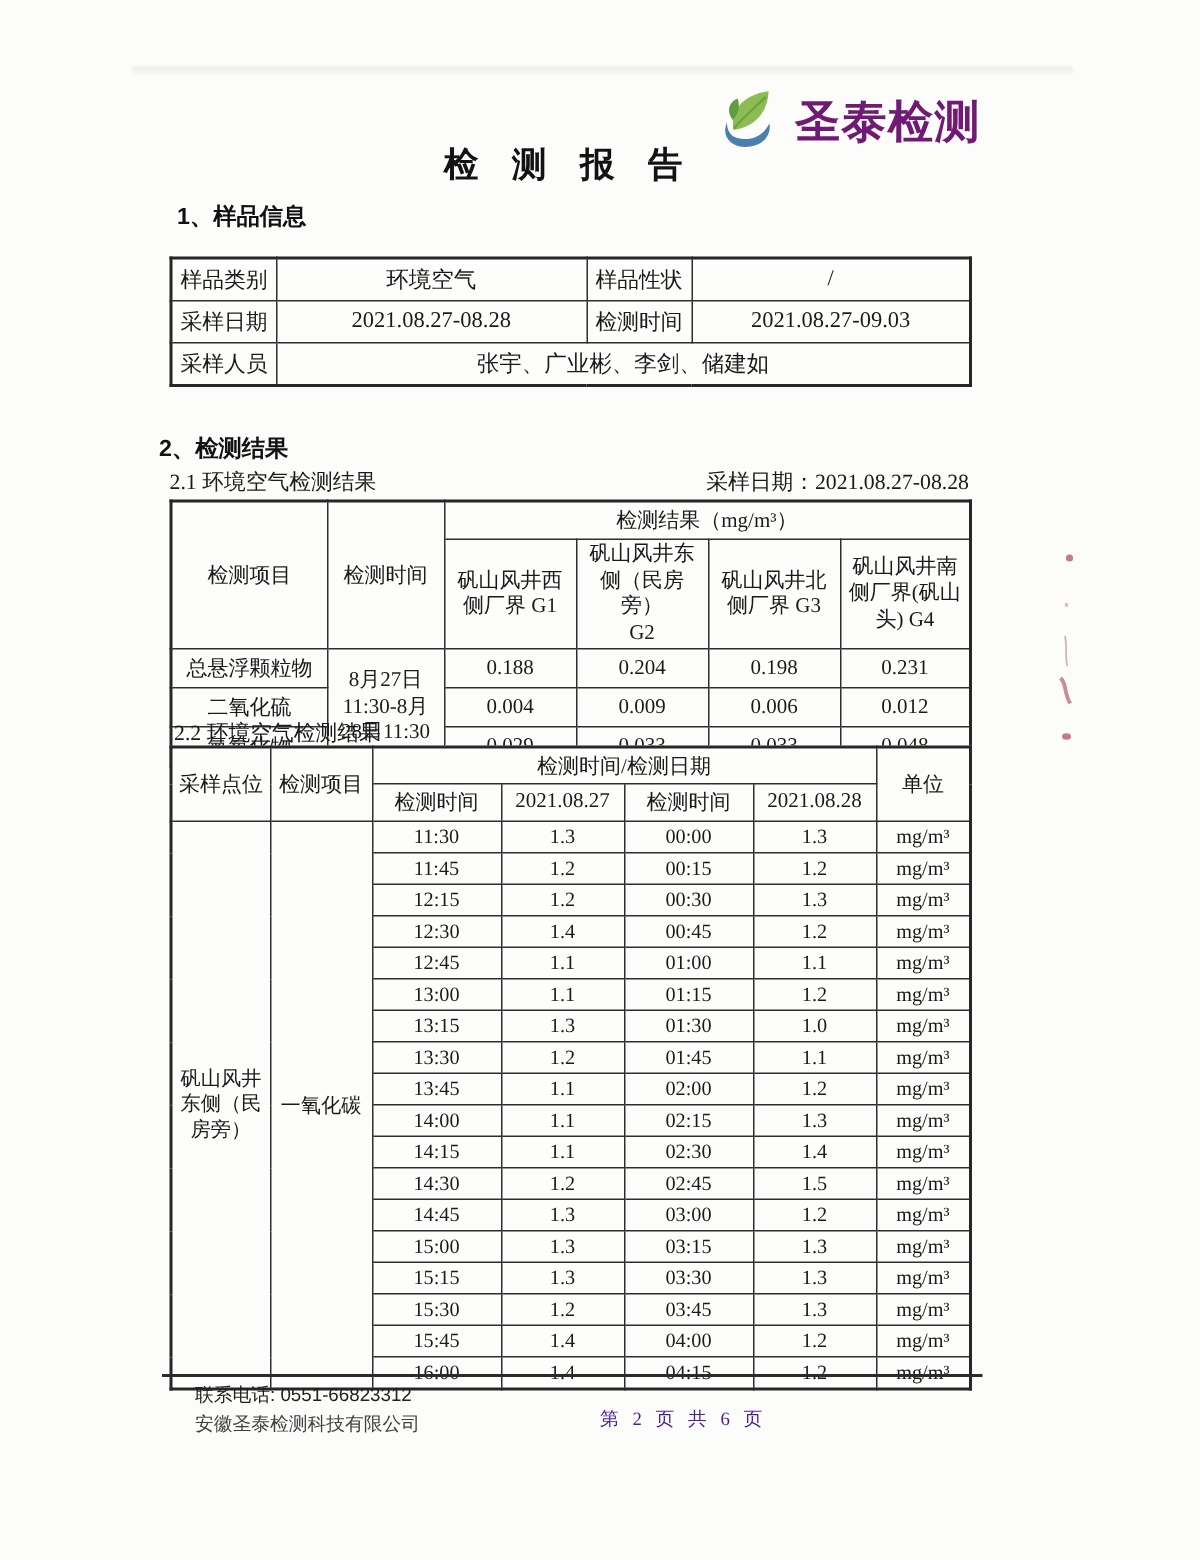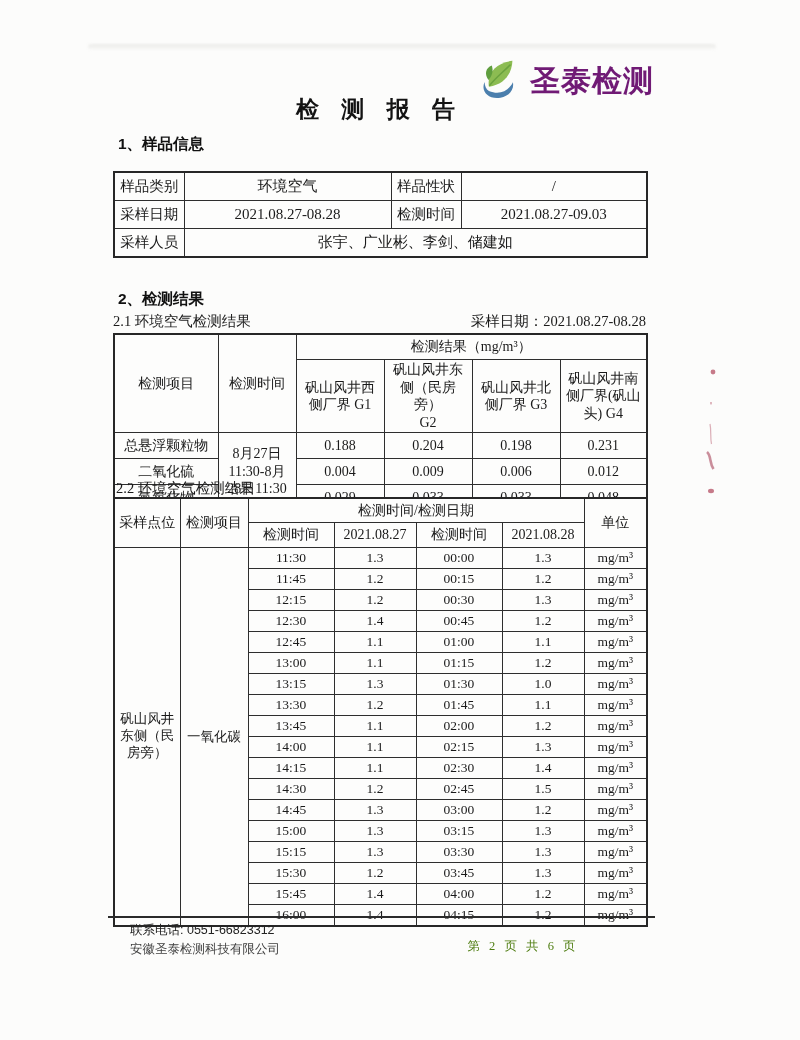--- a/index.html
+++ b/index.html
@@ -13,21 +13,21 @@
   .logo{left:476px;top:56px;display:flex;align-items:center;gap:8px;}
   .logo-text{font-family:"Liberation Sans","DejaVu Sans",sans-serif;font-weight:700;
              font-size:30px;color:#701a75;letter-spacing:1px;}
   
   .title{left:113px;top:94px;width:533px;text-align:center;font-weight:700;font-size:23px;
          letter-spacing:8px;font-family:"Liberation Sans","DejaVu Sans",sans-serif;color:#131313;}
   .rptno{left:113px;top:126px;width:533px;text-align:center;font-weight:700;font-size:17px;
          letter-spacing:.5px;}
   .sec-h{font-family:"Liberation Sans","DejaVu Sans",sans-serif;font-weight:700;font-size:15.5px;color:#111;}
   .h-s1{left:118px;top:134px;}
-  .h-s2{left:118px;top:289px;}
+  .h-s2{left:106px;top:289px;}
   .sub-row{left:113px;top:312px;width:533px;display:flex;justify-content:space-between;
            font-size:14.5px;}
   .h-s22{left:116px;top:479px;font-size:14.5px;}
   
   table{border-collapse:collapse;table-layout:fixed;background:#fdfdfc;}
   table{border:2px solid #272727;}
   td,th{border:1px solid #2e2e2e;text-align:center;vertical-align:middle;
         padding:1px 3px;font-weight:normal;overflow:hidden;}
   .t1{left:113px;top:171px;width:533px;}
   .t1 td{font-size:15px;}
@@ -37,22 +37,22 @@
   .t2 td{font-size:14px;}
   .t3{left:113px;top:497px;width:533px;}
   .t3 th{font-size:14px;}
   .t3 td{font-size:13.5px;padding:0 2px;}
   .ml{white-space:pre-line;line-height:1.25;}
   .num{font-size:13.5px;}
   
   .f-rule{left:108px;top:916px;width:547px;border-top:2px solid #2b2b2b;}
   .f-phone{left:130px;top:922px;font-size:12.5px;font-family:"Liberation Sans","DejaVu Sans",sans-serif;color:#222;}
   .f-co{left:130px;top:941px;font-size:12.5px;font-family:Liberation Sans, sans-serif;color:#404040;}
-  .f-page{left:400px;top:938px;width:246px;text-align:center;font-size:12.5px;
-          letter-spacing:3px;color:#4d7c0f;}
+  .f-page{left:400px;top:938px;width:246px;text-align:left;font-size:12.5px;
+          letter-spacing:3px;color:#4c1d95;}
   .marks{left:700px;top:360px;}
 </style>
 </head>
 <body>
 
 <div class="page">
 
   <div class="abs scan-top"></div>
 
   <div class="abs logo">

